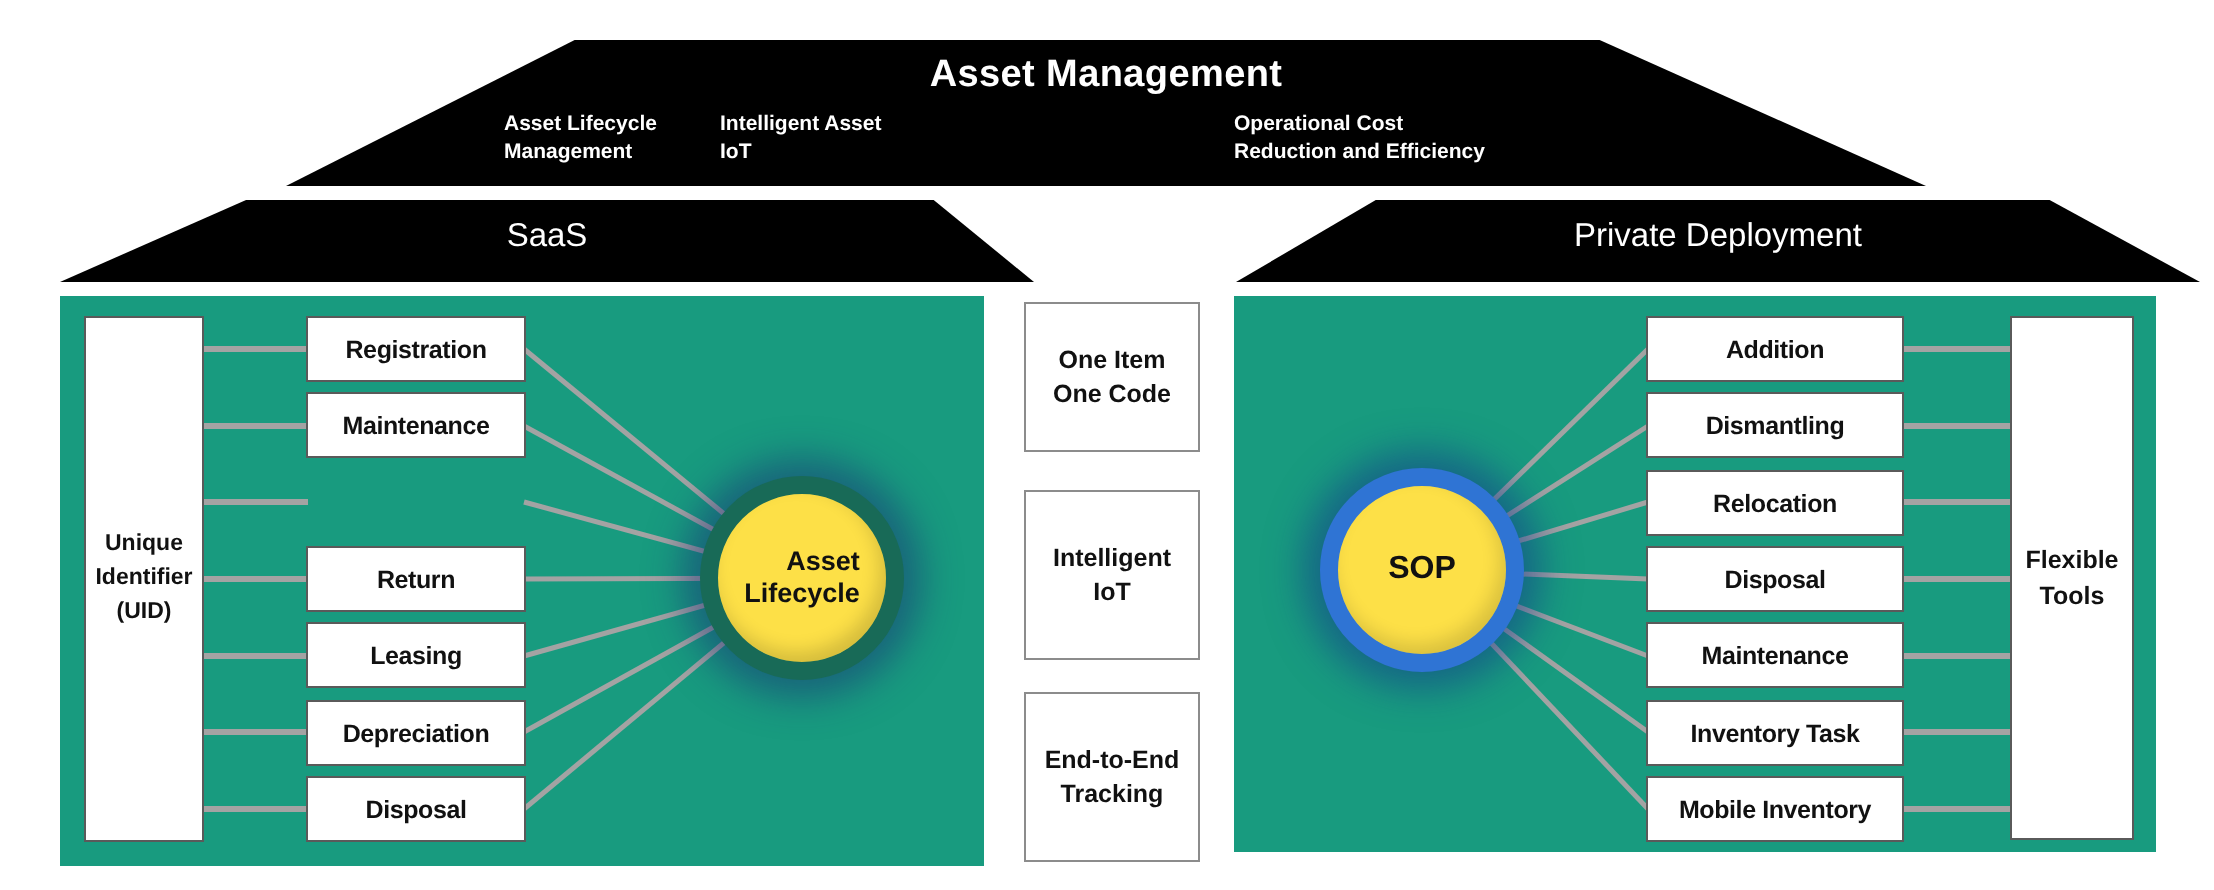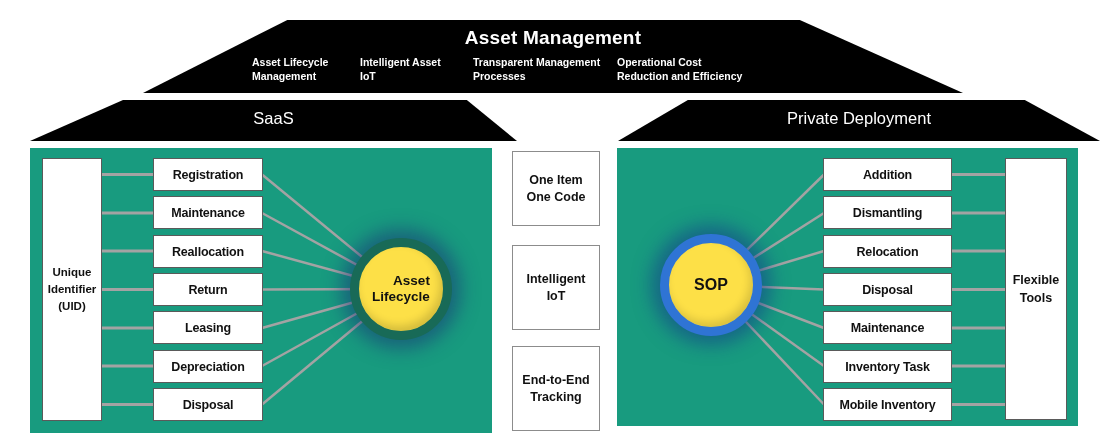--- a/index.html
+++ b/index.html
@@ -50,22 +50,20 @@
 <body>
 
 <div class="stage">
 
   <div class="trap roof">
     <div class="roof-title">Asset Management</div>
     <div class="feature" style="left:109px">Asset Lifecycle
 Management</div>
     <div class="feature" style="left:217px">Intelligent Asset
 IoT</div>
-    <div class="feature" style="left:330px">Transparent Management
-Processes</div>
     <div class="feature" style="left:474px">Operational Cost
 Reduction and Efficiency</div>
   </div>
 
   <div class="trap saas-roof">
     <div class="trap-label">SaaS</div>
   </div>
   <div class="trap private-roof">
     <div class="trap-label">Private Deployment</div>
   </div>
@@ -85,21 +83,20 @@
       <line class="dline" x1="232" y1="141.5" x2="371" y2="141"></line>
       <line class="dline" x1="232" y1="180" x2="371" y2="141"></line>
       <line class="dline" x1="232" y1="218" x2="371" y2="141"></line>
       <line class="dline" x1="232" y1="256.5" x2="371" y2="141"></line>
     </svg>
     <div class="tallbox" style="left:12px;top:10px;width:58px;height:261px">Unique
 Identifier
 (UID)</div>
     <div class="ibox" style="left:123px;top:10px">Registration</div>
     <div class="ibox" style="left:123px;top:48px">Maintenance</div>
-    <div class="ibox" style="left:123px;top:87px">Reallocation</div>
     <div class="ibox" style="left:123px;top:125px">Return</div>
     <div class="ibox" style="left:123px;top:163px">Leasing</div>
     <div class="ibox" style="left:123px;top:202px">Depreciation</div>
     <div class="ibox" style="left:123px;top:240px">Disposal</div>
     <div class="hub hub-left">
       <span>Asset
 Lifecycle</span>
     </div>
   </div>
 

